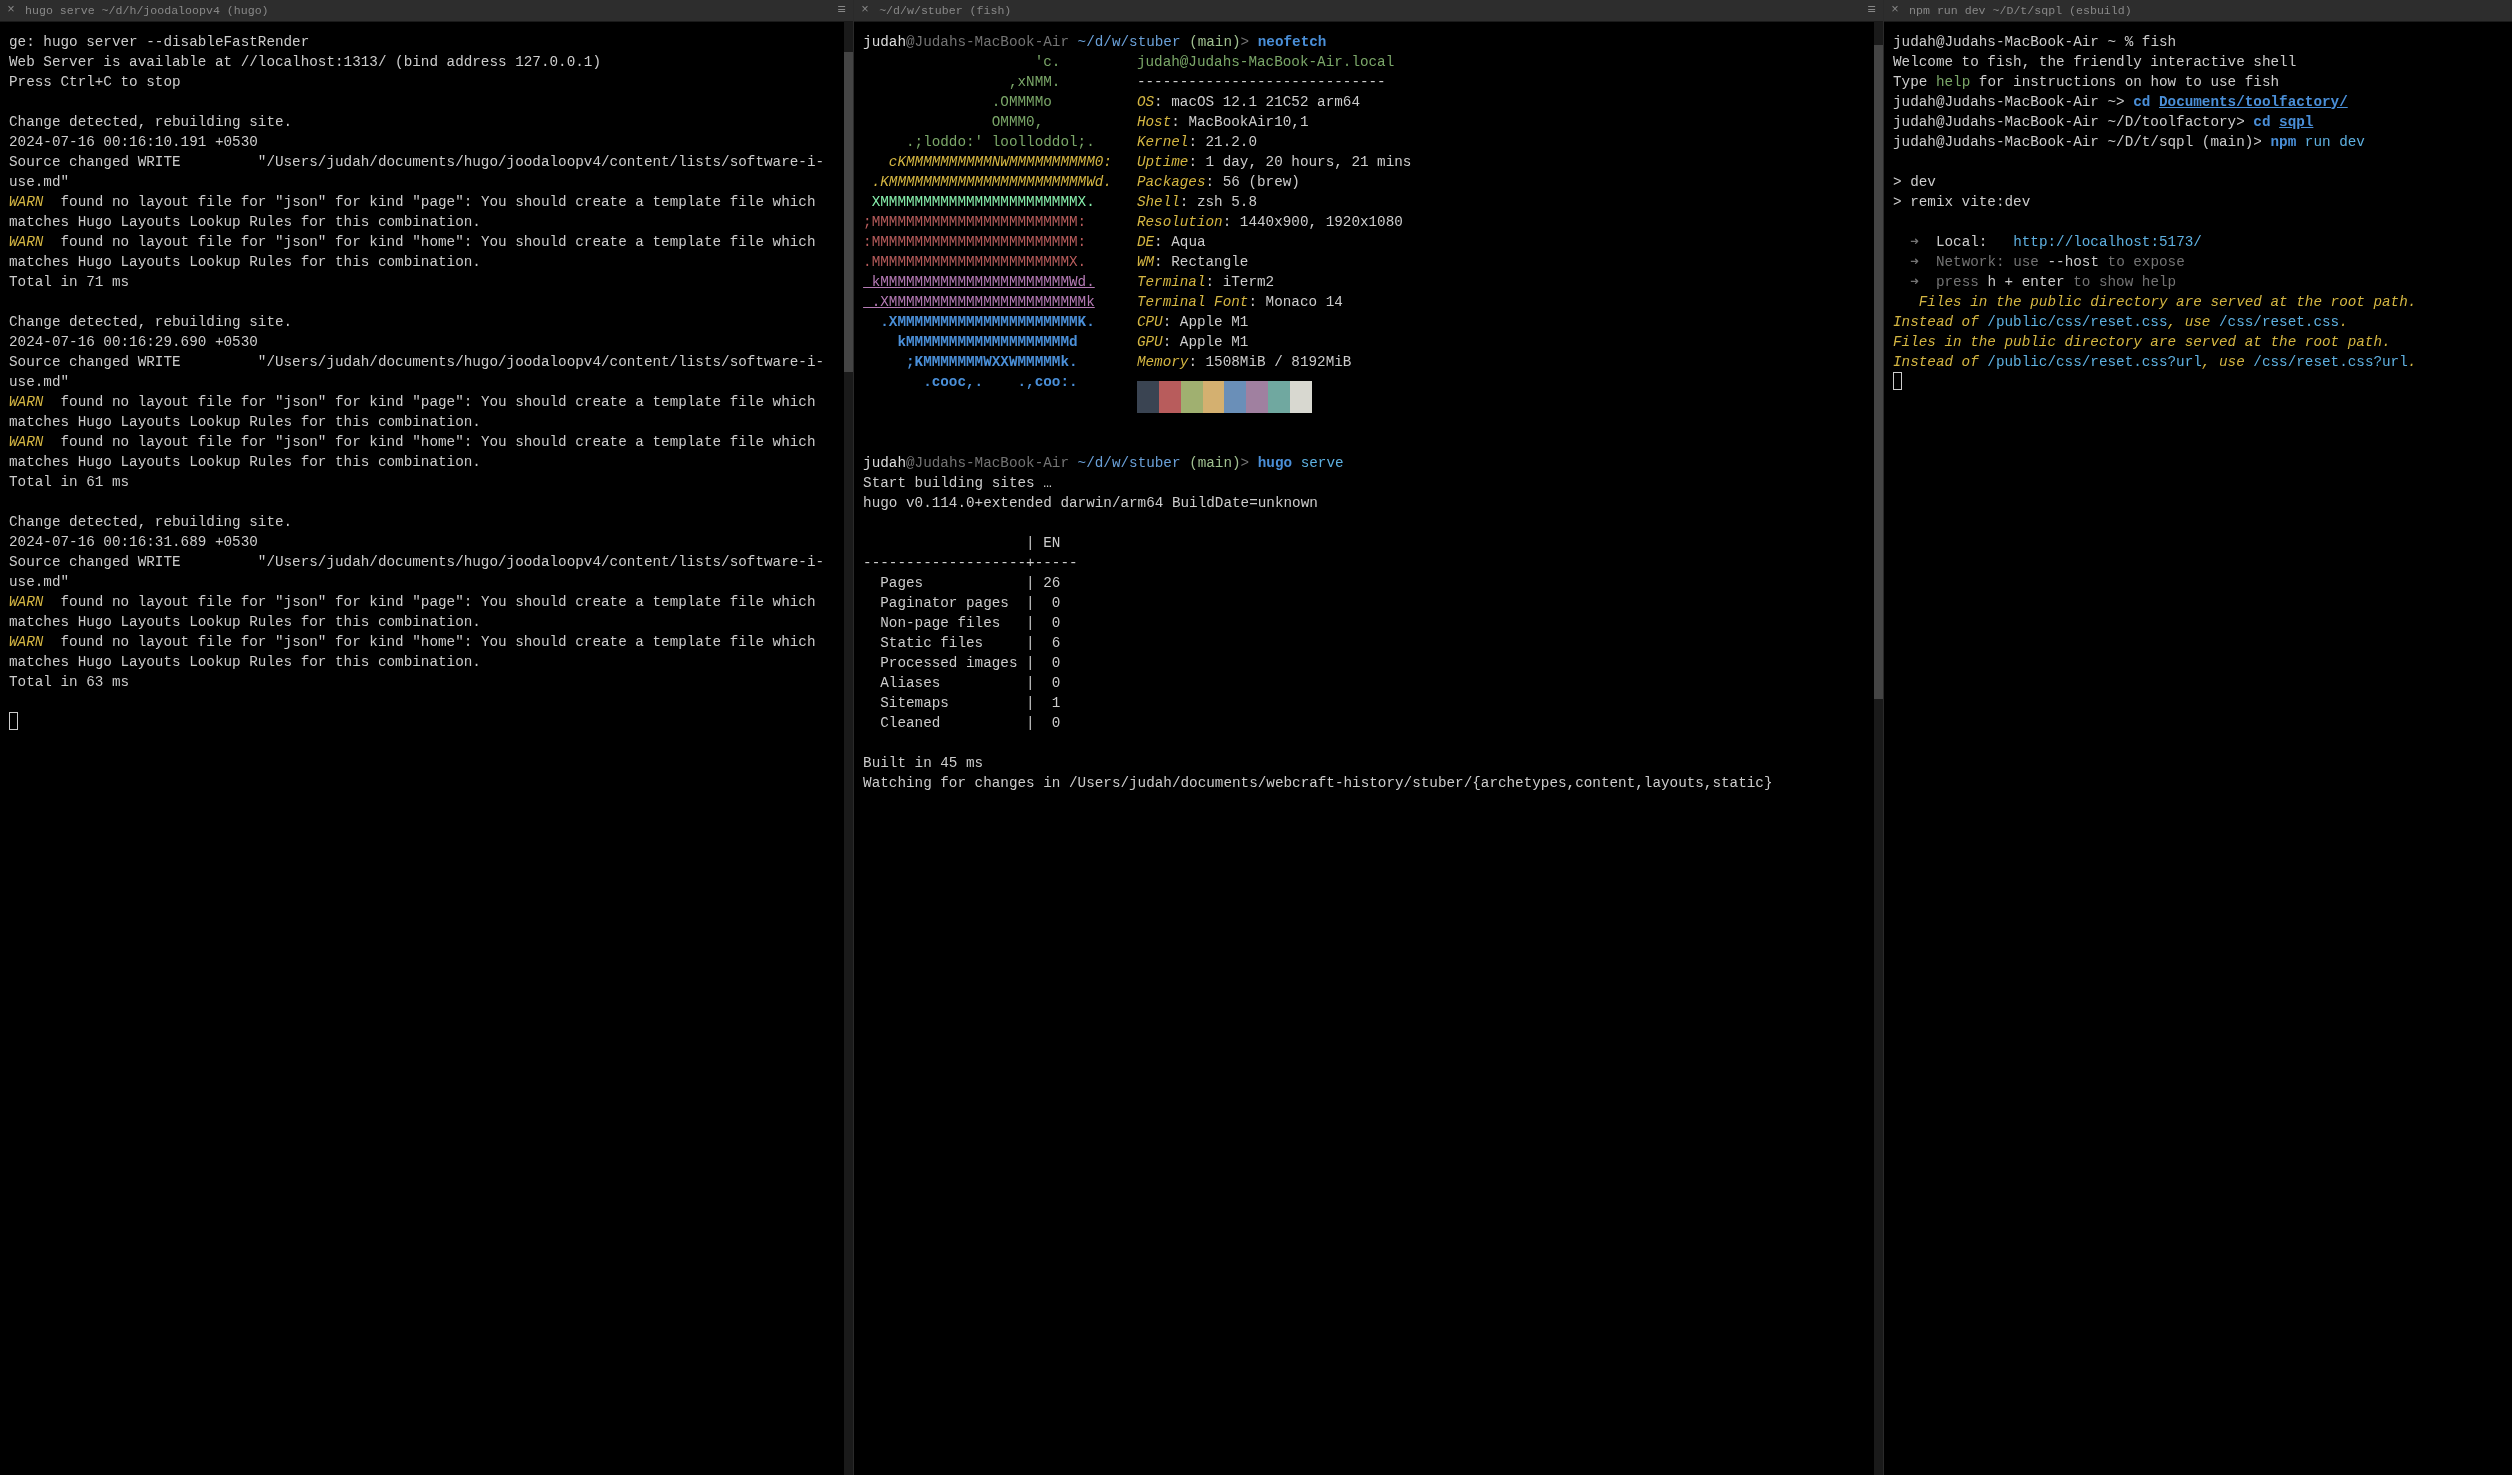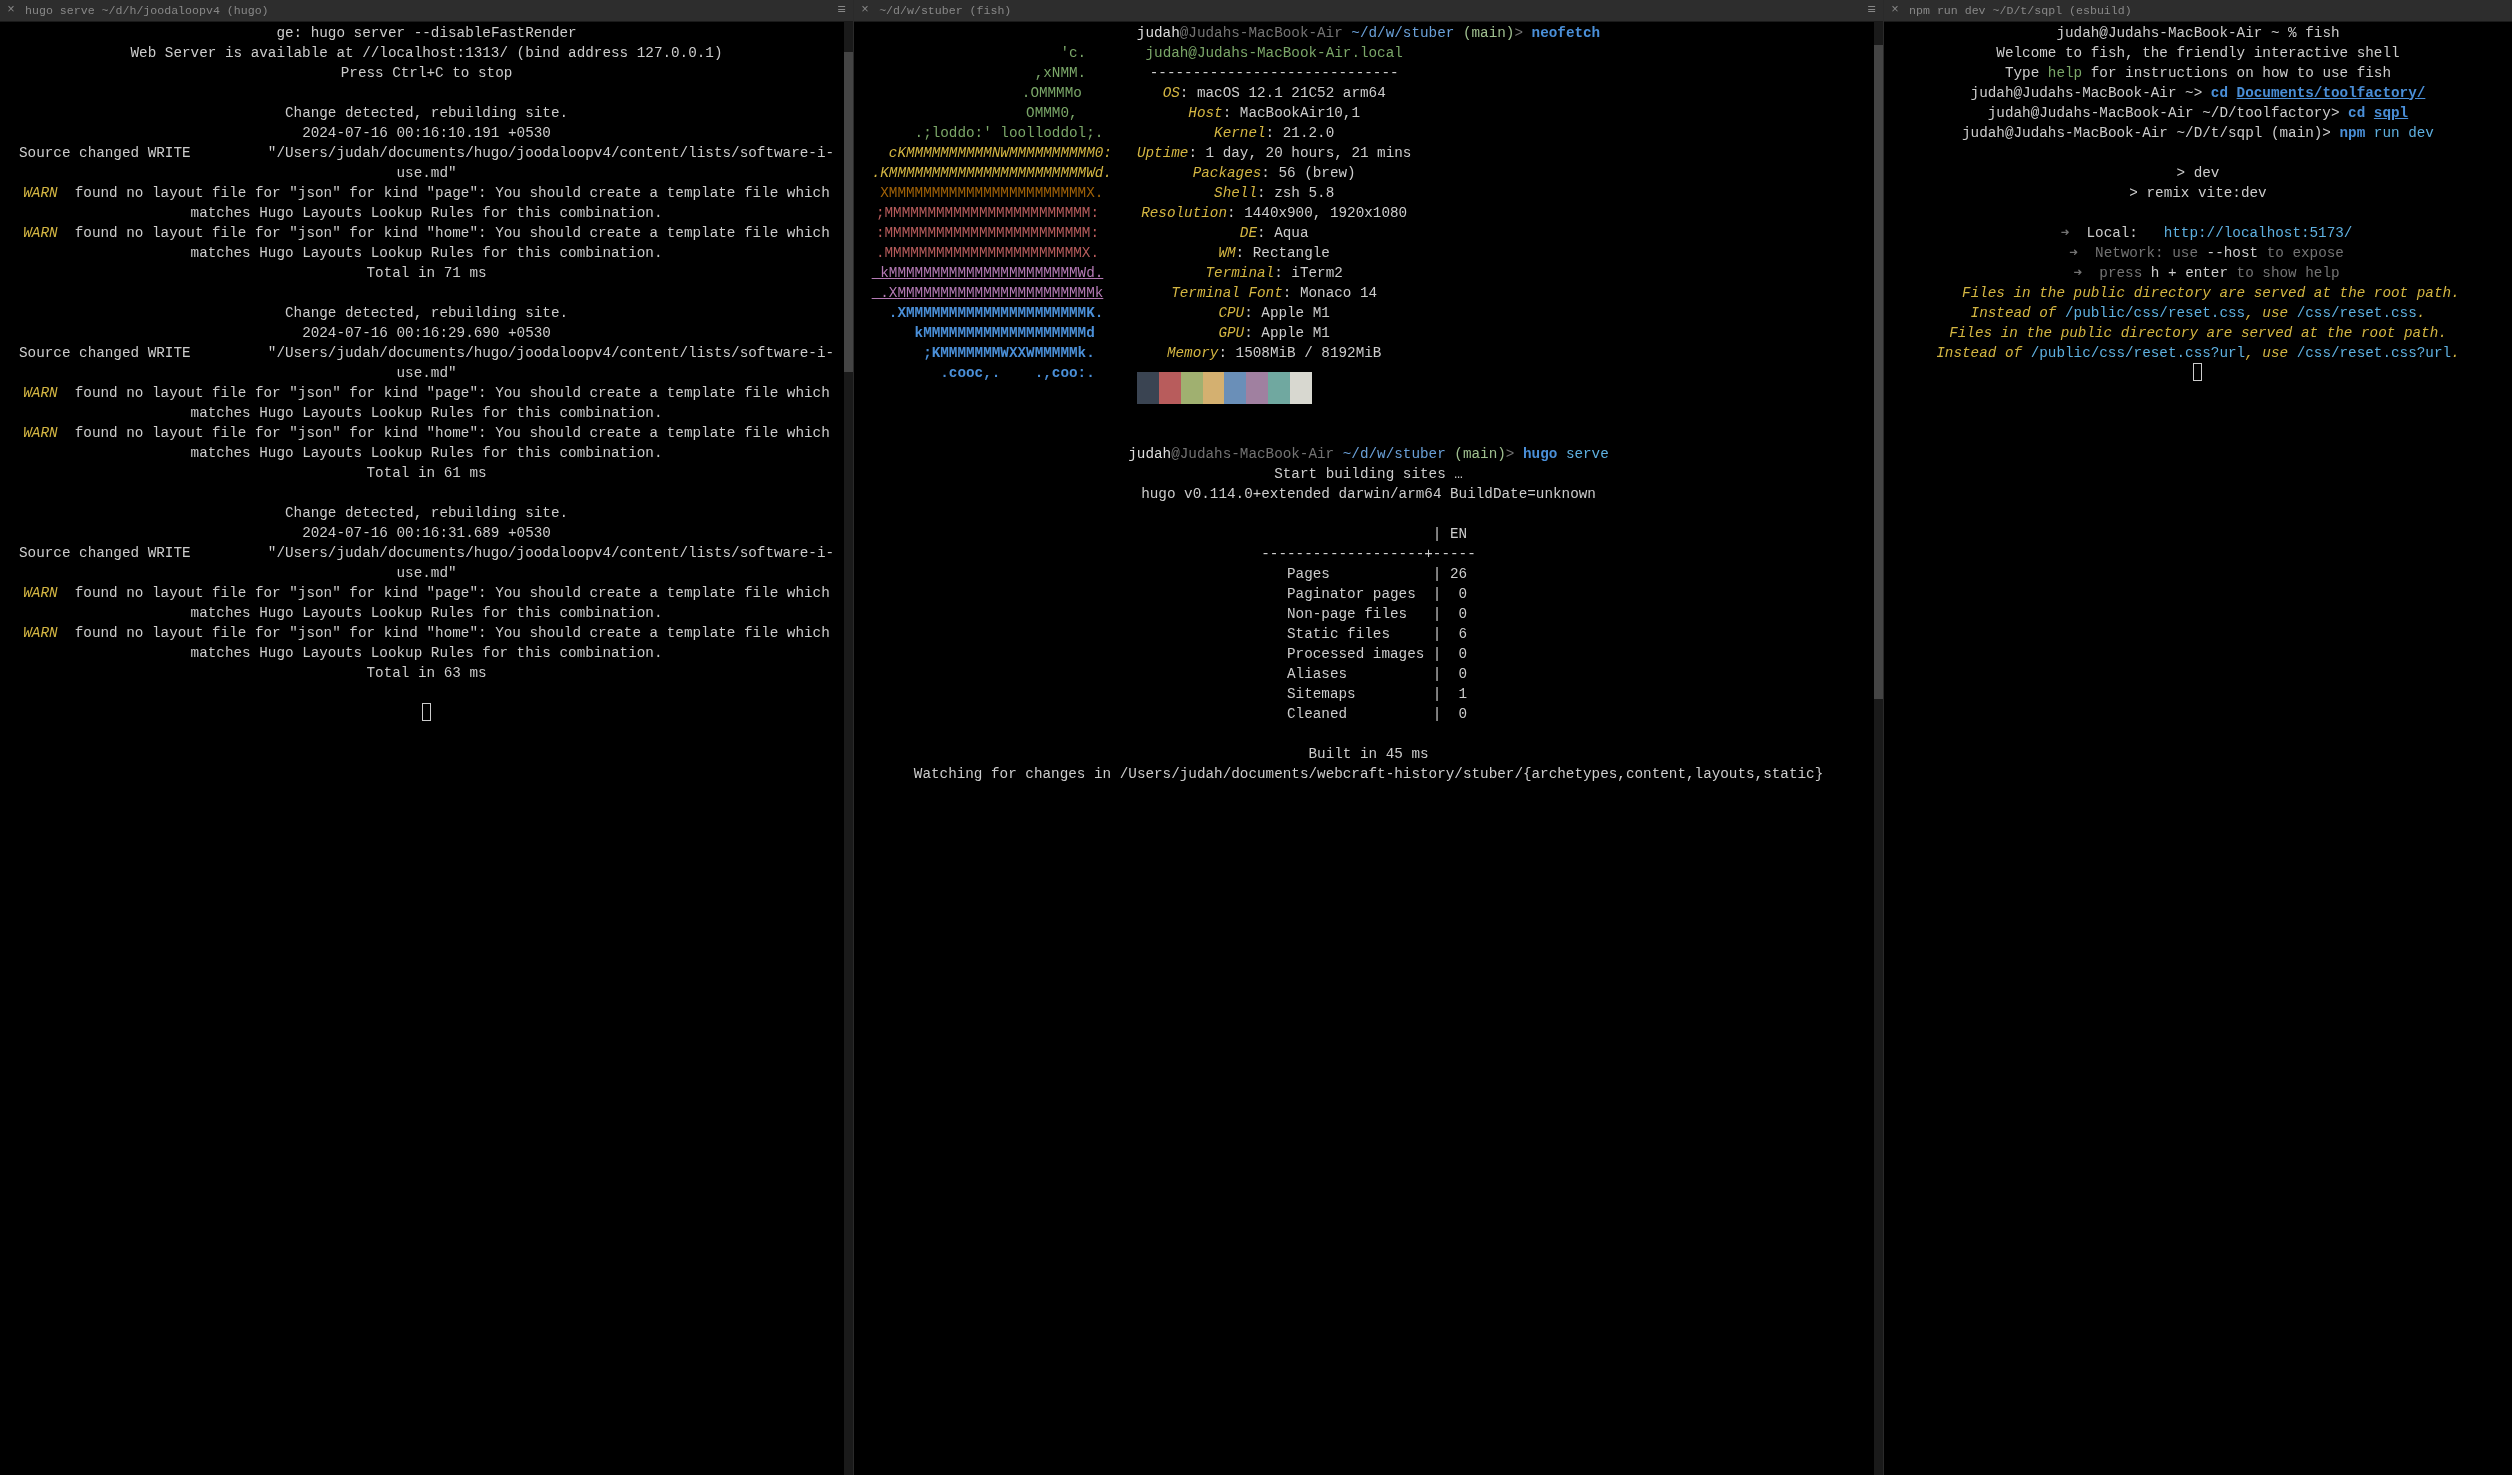--- a/index.html
+++ b/index.html
@@ -40,32 +40,31 @@
   .tab-close {
     display: inline-block;
     width: 10.7px; height: 10.7px;
     cursor: pointer;
     color: #888;
     font-size: 12.5px;
     line-height: 10.7px;
   }
   .tab-menu { cursor: pointer; font-size: 14.3px; line-height: 10.7px; }
   .term {
-    padding: 1px 9px;
+    padding: 10px 9px;
     line-height: 1.4;
     white-space: pre-wrap;
     word-break: break-word;
     overflow: hidden;
     flex: 1;
-    text-align: center;
   }
   .c-gray  { color: #cccccc; }
   .c-dim   { color: #737373; }
   .c-yellow{ color: #d4b642; font-style: italic; }
-  .c-olive { color: #a16207; }
+  .c-olive { color: #86efac; }
   .c-green { color: #7aa668; }
   .c-cyan  { color: #5eb0e0; }
   .c-blue  { color: #4a8fd8; font-weight: bold; }
   .c-magenta{ color:#b57ab5;text-decoration:underline; }
   .c-red   { color: #b85c5c; }
   .c-prompt-user { color: #ddd; }
   .c-prompt-path { color: #6aa0d8; }
   .c-prompt-branch { color: #a0c090; }
   .underline { text-decoration: underline; }
   .cursor {

